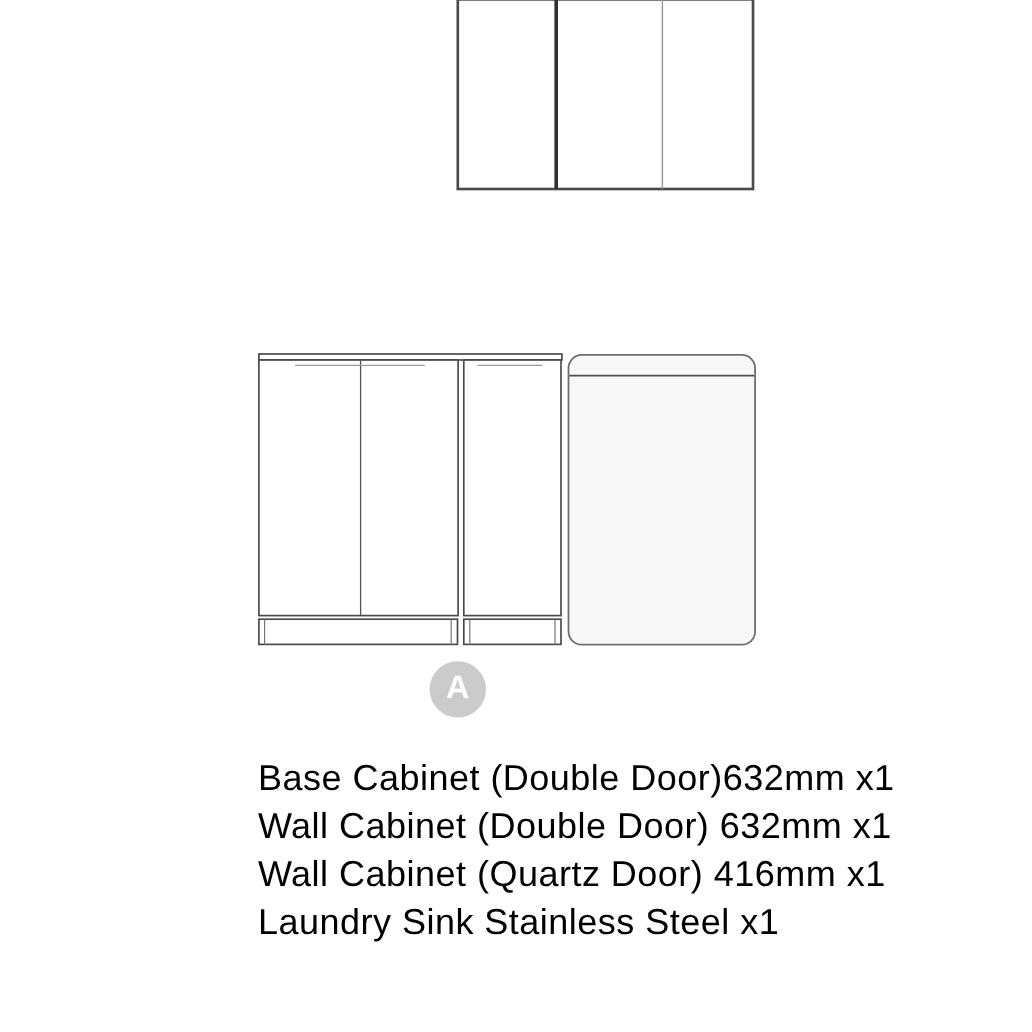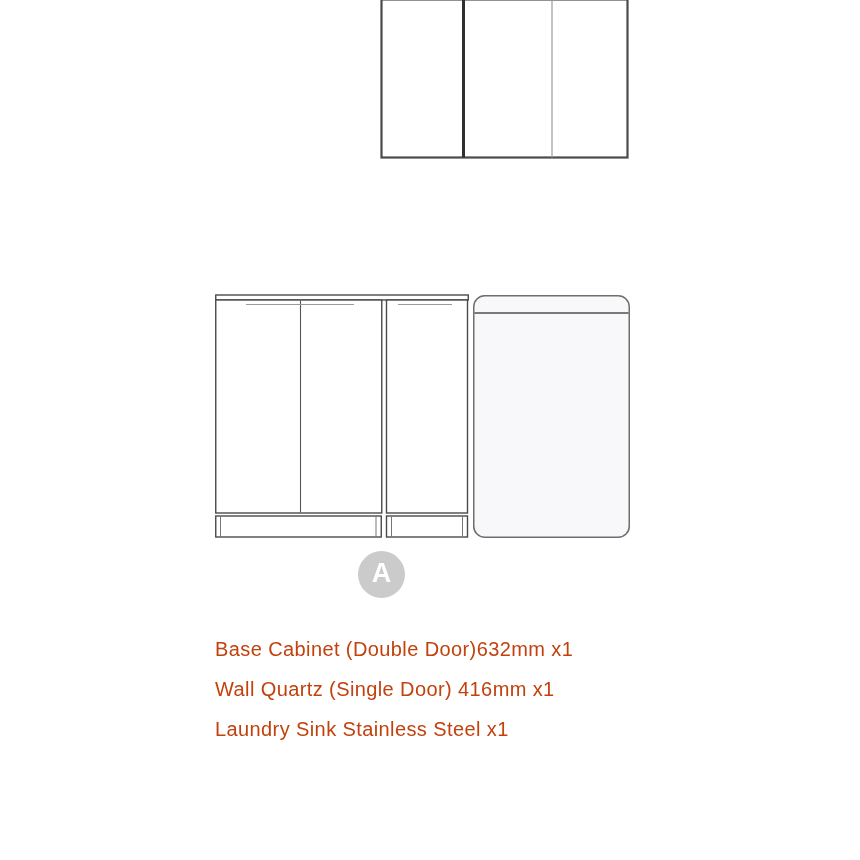--- a/index.html
+++ b/index.html
@@ -47,23 +47,23 @@
   .parts {
     position: absolute;
     left: 215px;
     top: 629px;
     width: 560px;
   }
   .part-line {
     height: 40px;
     display: flex;
     align-items: center;
-    font-size: 20px;
+    font-size: 30px;
     letter-spacing: 0.4px;
-    color: #c2410c;
+    color: #000000;
     white-space: nowrap;
   }
 </style>
 </head>
 <body>
 
 <div class="canvas">
 
   <svg class="wall-cab-svg" width="250" height="162" viewBox="0 0 250 162">
     <rect x="1.5" y="1.5" width="246" height="158" fill="#ffffff" stroke="#4a4a4a" stroke-width="2.2"></rect>
@@ -93,17 +93,18 @@
     <line x1="176.5" y1="223" x2="176.5" y2="244" stroke="#777777" stroke-width="1"></line>
     <line x1="247.5" y1="223" x2="247.5" y2="244" stroke="#777777" stroke-width="1"></line>
   </svg>
 
   <div class="badge">
     <span>A</span>
   </div>
 
   <div class="parts">
     <div class="part-line">Base Cabinet (Double Door)632mm x1</div>
-    <div class="part-line">Wall Quartz (Single Door) 416mm x1</div>
+    <div class="part-line">Wall Cabinet (Double Door) 632mm x1</div>
+    <div class="part-line">Wall Cabinet (Quartz Door) 416mm x1</div>
     <div class="part-line">Laundry Sink Stainless Steel x1</div>
   </div>
 
 </div>
 
 </body></html>

